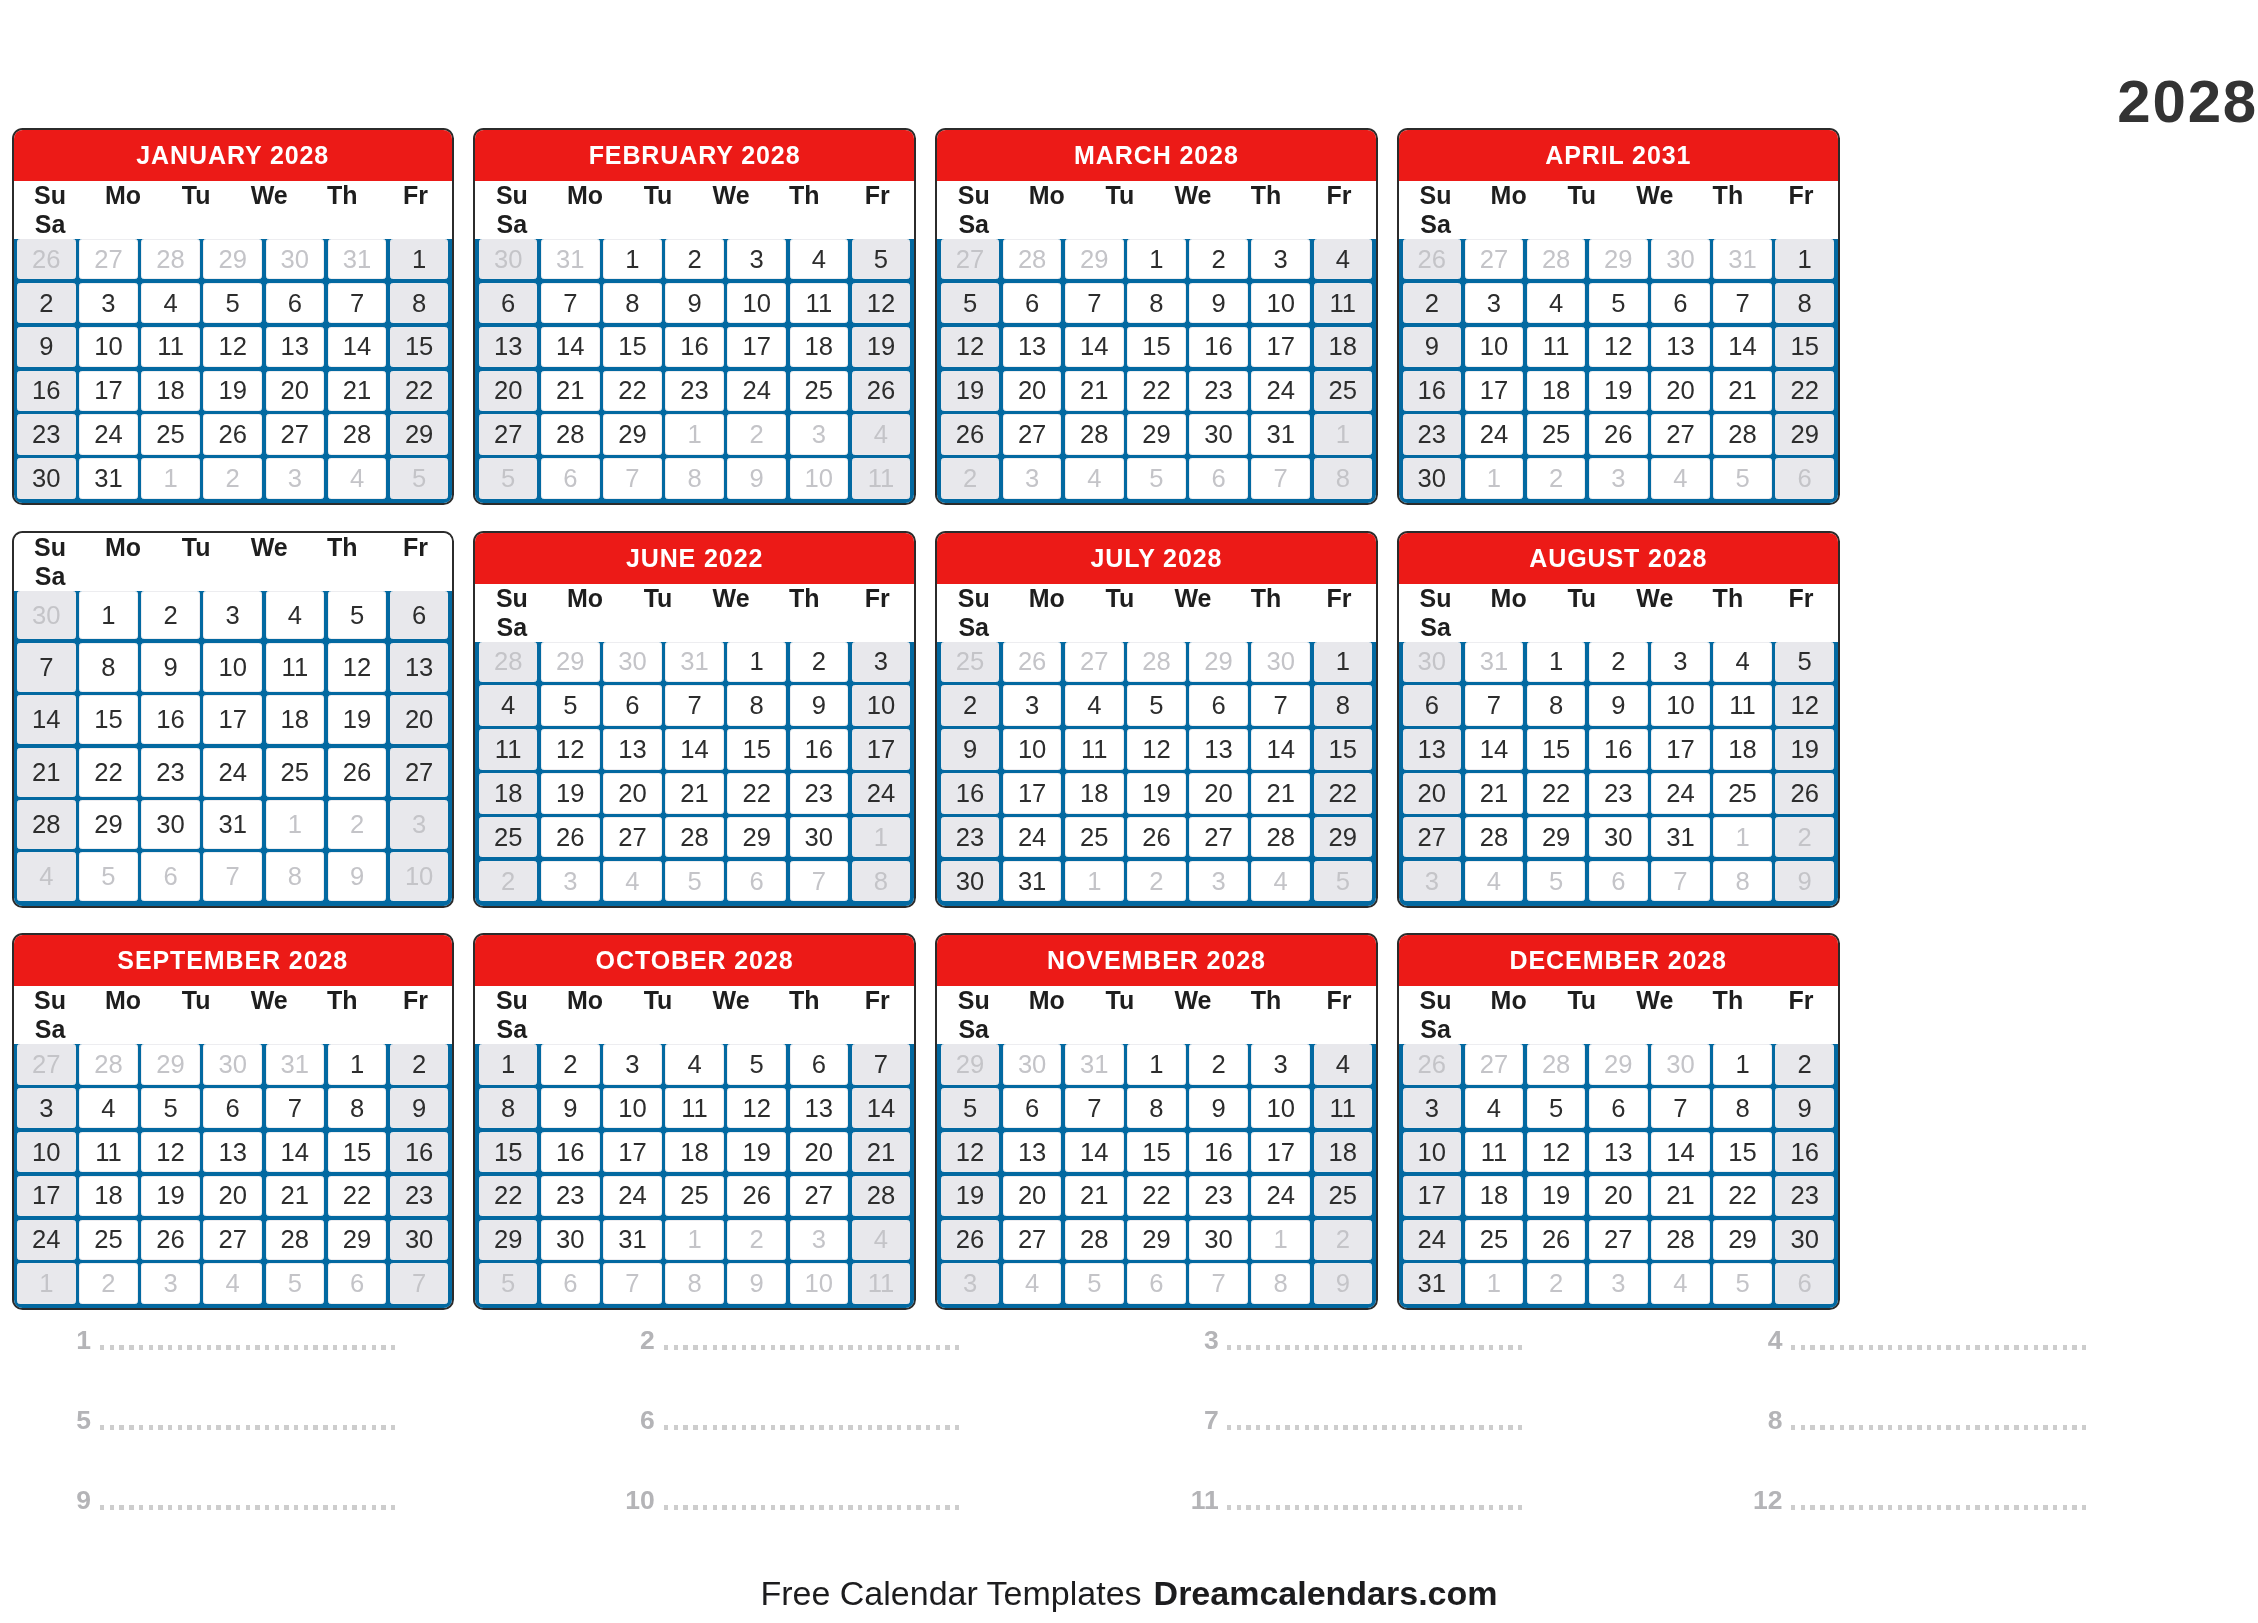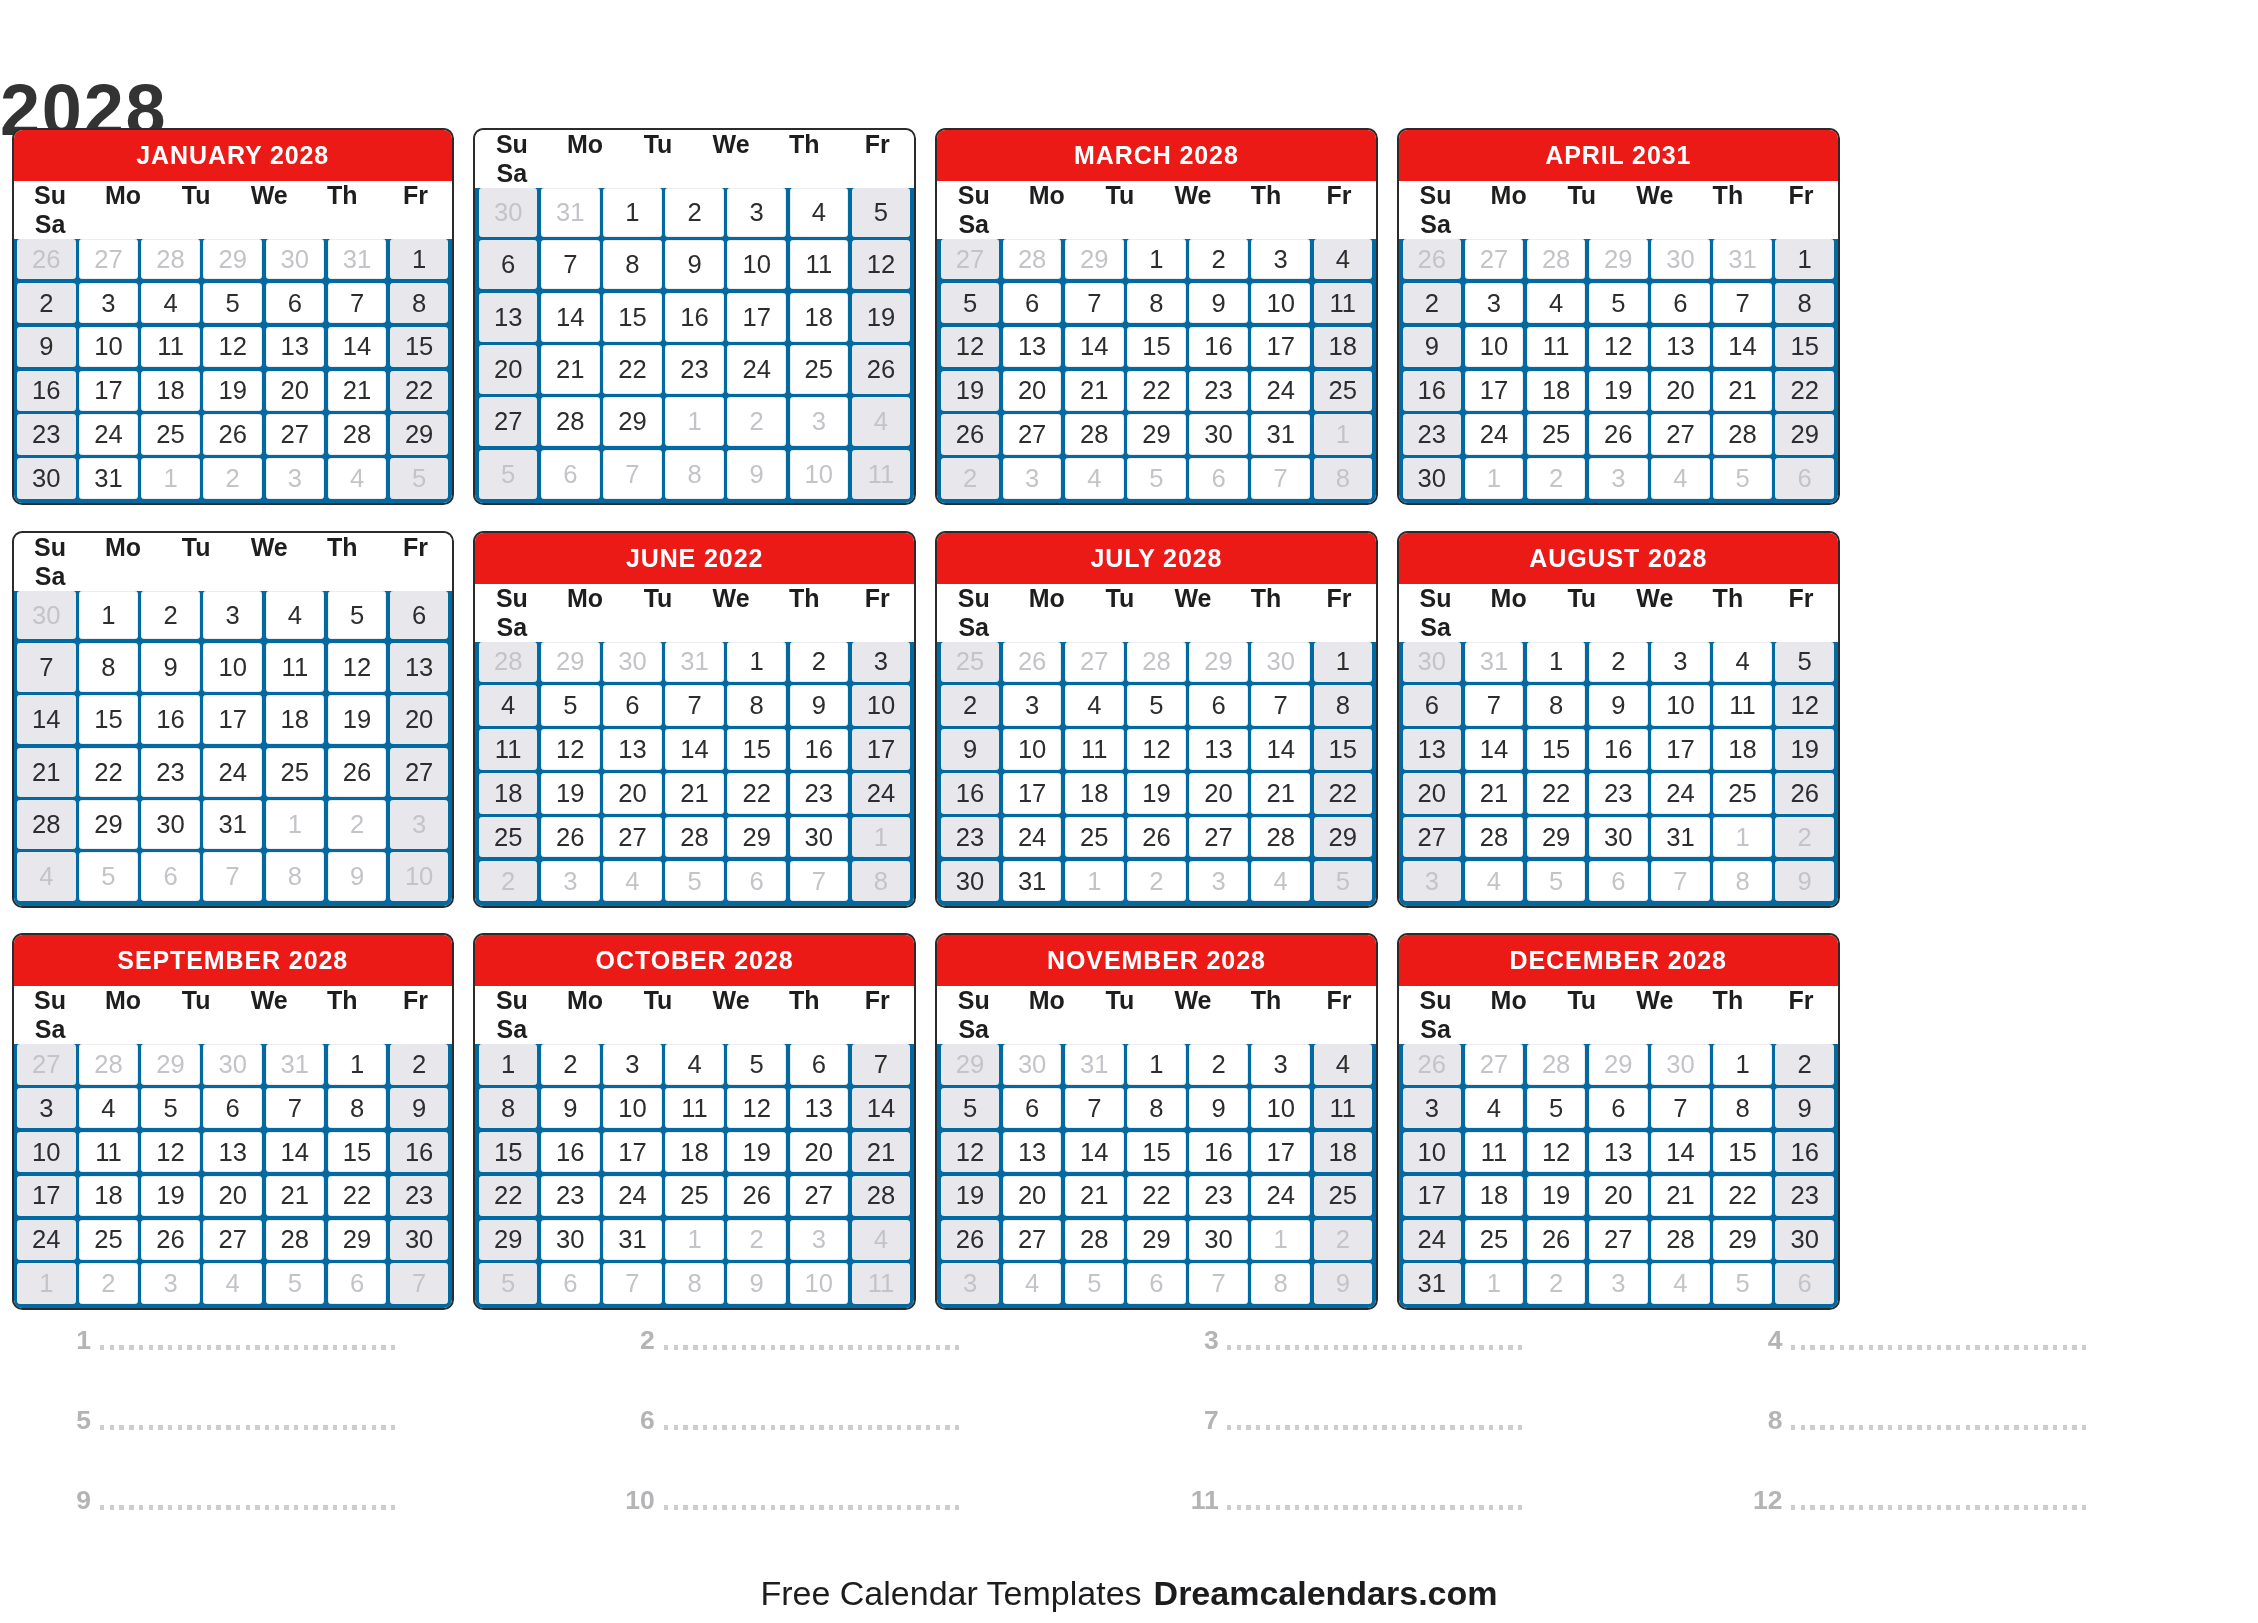--- a/index.html
+++ b/index.html
@@ -7,21 +7,21 @@
     --ink:#2D2D2D; --muted:#C4C4C8; --title-ink:#333333;
     --noteink:#B4B4B7; --notedots:#CDCDCD; --footerink:#1C1C1E;
   }
   html,body{margin:0;padding:0;}
   body{
     width:2258px;height:1623px;position:relative;background:#ffffff;
     font-family:"Liberation Sans", sans-serif;overflow:hidden;
   }
   .title{
     position:absolute;top:0;left:0;width:100%;height:124px;line-height:124px;
-    text-align:left;font-size:72px;font-weight:700;color:var(--title-ink);
+    text-align:right;font-size:60px;font-weight:700;color:var(--title-ink);
     letter-spacing:1.8px;
   }
   .months{
     position:absolute;top:128px;left:11.5px;width:1828px;
     display:grid;grid-template-columns:repeat(4,1fr);column-gap:19.4px;row-gap:25.6px;
   }
   .month{
     height:377px;background:#fff;border:2.6px solid var(--border);border-radius:10.6px;
     overflow:hidden;display:flex;flex-direction:column;box-sizing:border-box;
   }
@@ -116,20 +116,21 @@
         <span class="cell we">30</span>
         <span class="cell">31</span>
         <span class="cell muted">1</span>
         <span class="cell muted">2</span>
         <span class="cell muted">3</span>
         <span class="cell muted">4</span>
         <span class="cell we muted">5</span>
       </div>
   </section>
     <section class="month">
+    <header class="mh">FEBRUARY 2028</header>
     <div class="wdr">
         <span>Su</span>
         <span>Mo</span>
         <span>Tu</span>
         <span>We</span>
         <span>Th</span>
         <span>Fr</span>
         <span>Sa</span>
       </div>
     <div class="days">

